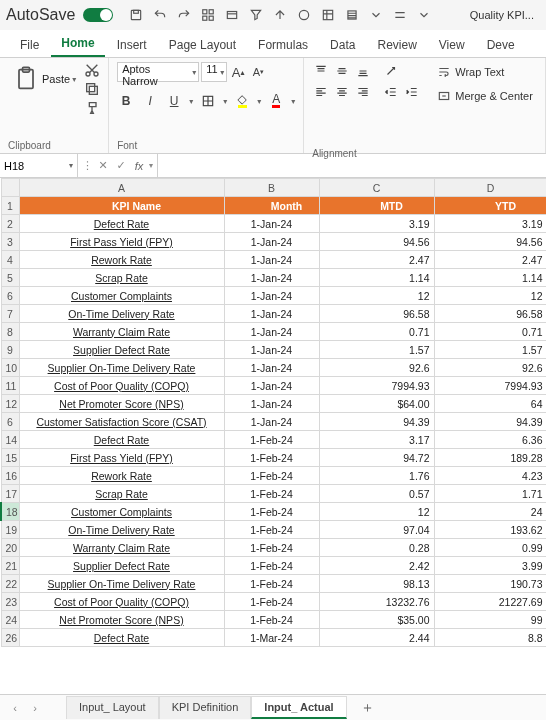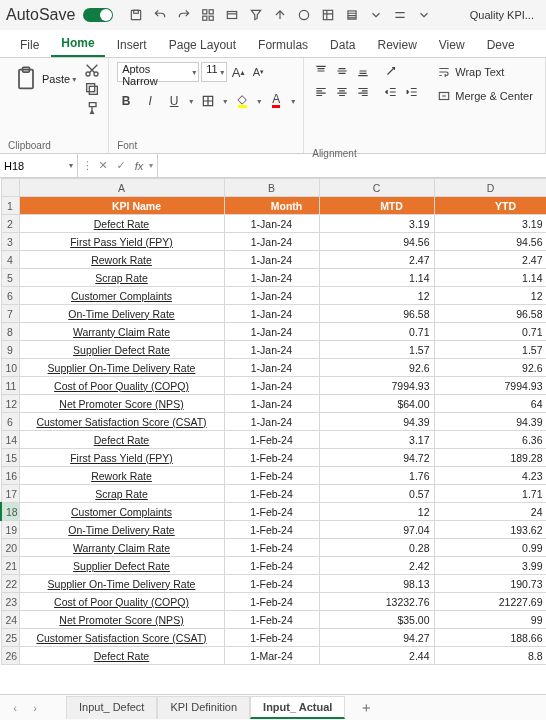--- a/index.html
+++ b/index.html
@@ -512,39 +512,32 @@
           <td class="d">21227.69</td>
         </tr>
         <tr>
           <th class="rowhdr">24</th>
           <td class="a">Net Promoter Score (NPS)</td>
           <td class="b">1-Feb-24</td>
           <td class="c">$35.00</td>
           <td class="d">99</td>
         </tr>
         <tr>
-          <th class="rowhdr">25</th>
-          <td class="a">Customer Satisfaction Score (CSAT)</td>
-          <td class="b">1-Feb-24</td>
-          <td class="c">94.27</td>
-          <td class="d">188.66</td>
-        </tr>
-        <tr>
           <th class="rowhdr">26</th>
           <td class="a">Defect Rate</td>
           <td class="b">1-Mar-24</td>
           <td class="c">2.44</td>
           <td class="d">8.8</td>
         </tr>
       </tbody>
     </table>
 </div>
 
 <div class="sheettabs">
   <div class="nav-arrow">‹</div>
   <div class="nav-arrow">›</div>
   <div id="sheet-tabs-holder" style="display:flex;gap:0;margin-left:18px;">
-      <div class="stab">Input_ Defect</div>
+      <div class="stab">Input_ Layout</div>
       <div class="stab">KPI Definition</div>
       <div class="stab active">Input_ Actual</div>
     </div>
   <div class="add-sheet">＋</div>
 </div>
 
 </body></html>

